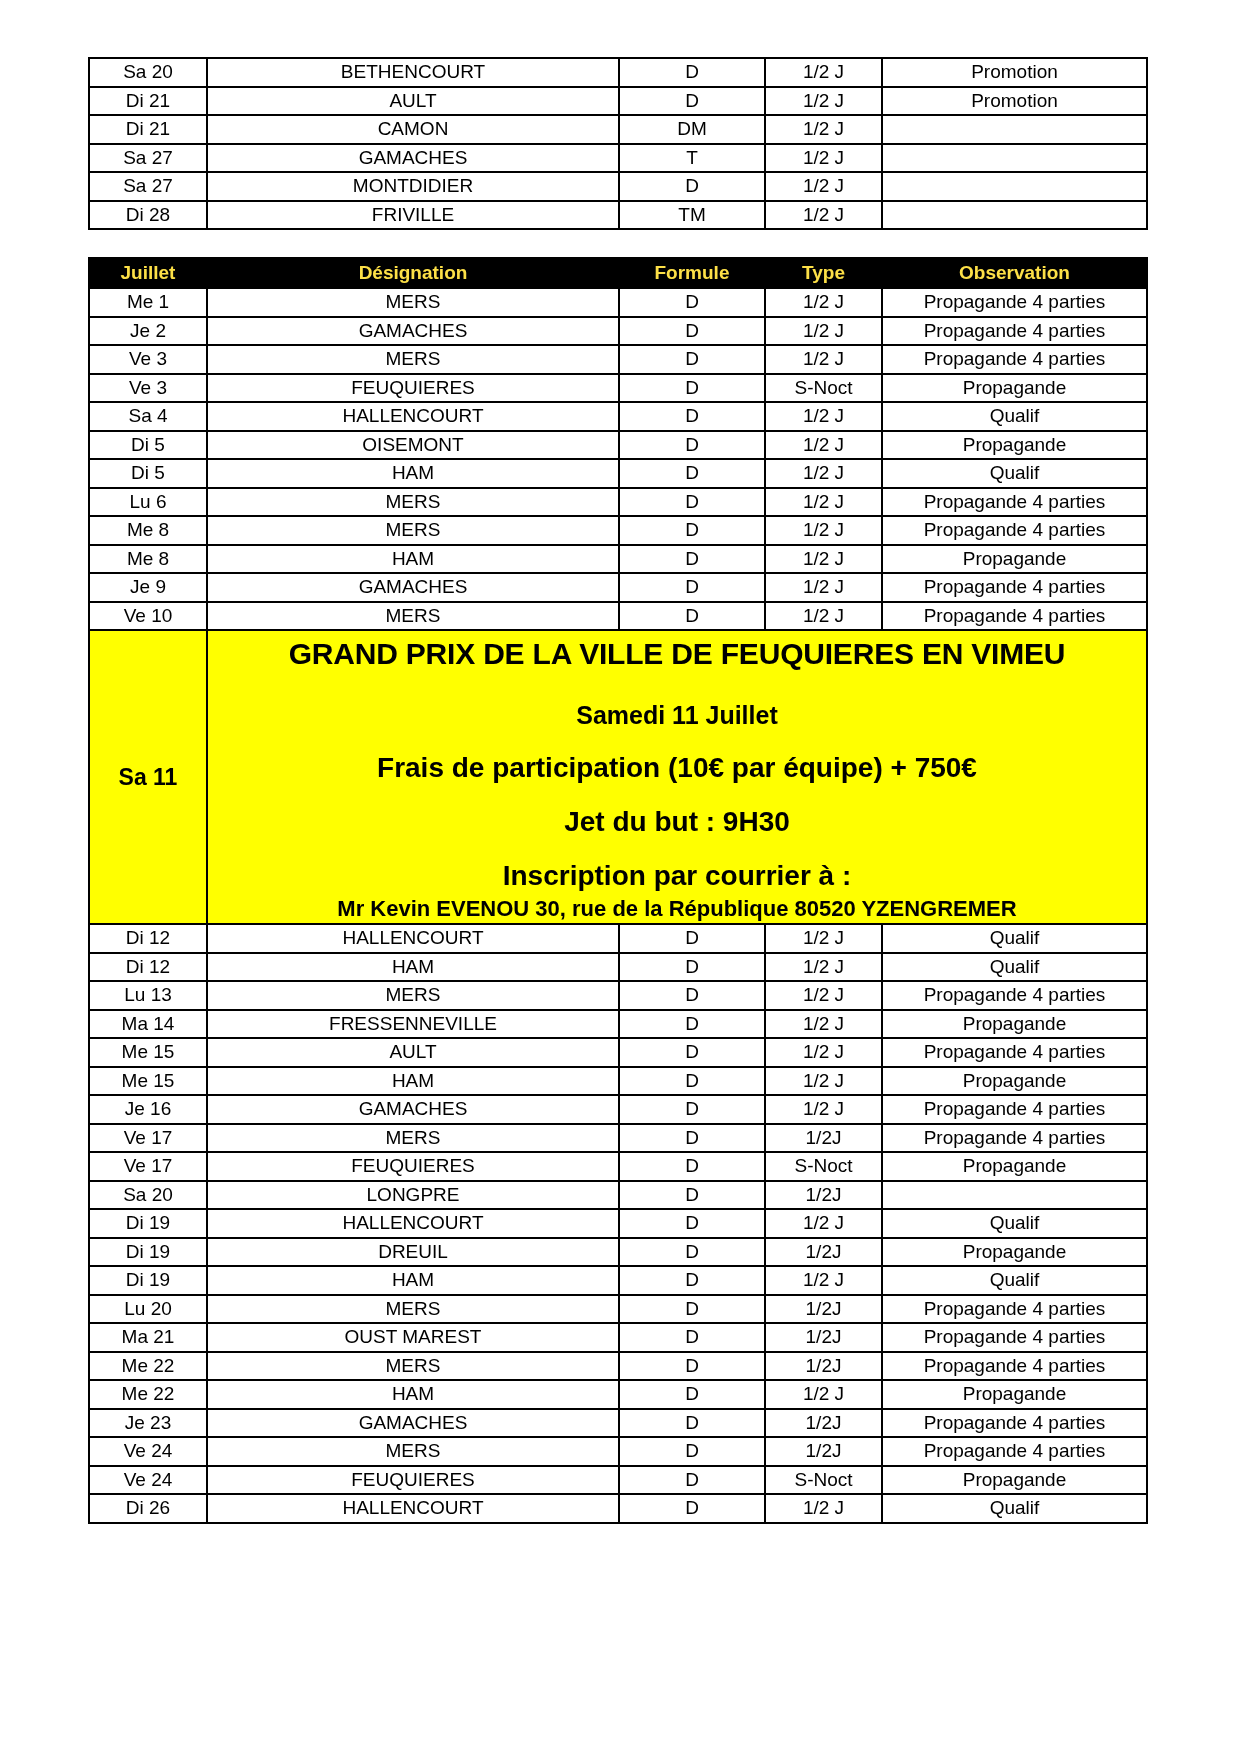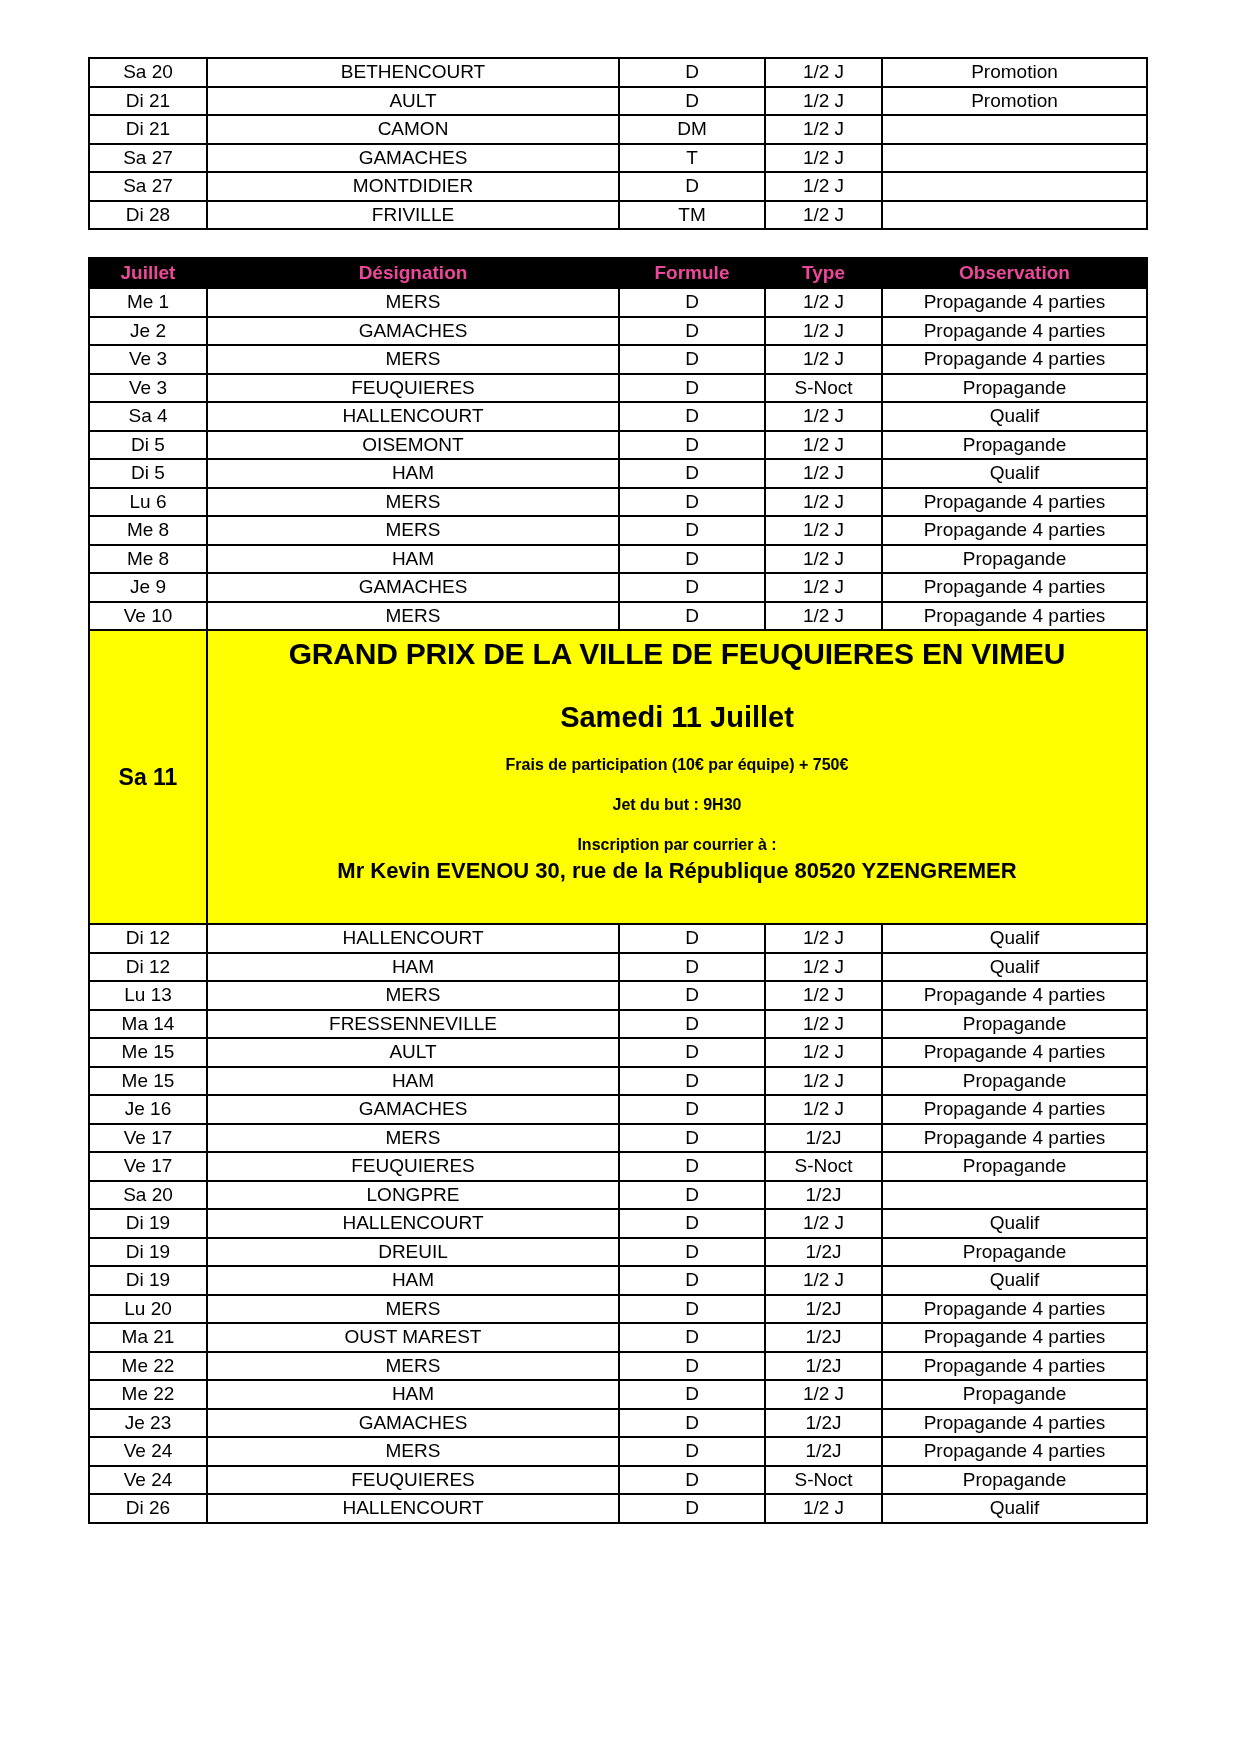--- a/index.html
+++ b/index.html
@@ -2,27 +2,27 @@
 <html><head>
   <meta charset="utf-8">
   <style>
     html, body { margin: 0; padding: 0; background: #ffffff; }
     body { width: 1240px; height: 1754px; position: relative; font-family: "Liberation Sans", sans-serif; color: #000; }
     table { border-collapse: collapse; position: absolute; left: 88px; table-layout: fixed; width: 1058px; }
     col.c1 { width: 118px; } col.c2 { width: 412px; } col.c3 { width: 146px; } col.c4 { width: 117px; } col.c5 { width: 265px; }
     td, th { border: 2px solid #000; text-align: center; vertical-align: middle; padding: 0; font-size: 19px; height: 26.5px; line-height: 26px; white-space: nowrap; overflow: hidden; }
     #table-june { top: 57px; }
     #table-july { top: 257px; }
-    th { background: #000; color: #ec4899; font-weight: bold; font-size: 19px; height: 28px; border-color: #000; }
+    th { background: #000; color: #fde047; font-weight: bold; font-size: 19px; height: 28px; border-color: #000; }
     .highlight td { background: #ffff00; }
     .gp-date { font-weight: bold; font-size: 23px; }
     .gp-body { height: 292px; padding: 0; line-height: normal; white-space: normal; vertical-align: top; margin-top: 32px; }
     .gp-title { font-weight: bold; font-size: 30px; margin-top: 6px; letter-spacing: -0.2px; }
-    .gp-sub { font-weight: bold; font-size: 29px; margin-top: 30px; }
-    .gp-line { font-weight: bold; font-size: 16px; margin-top: 22px; }
+    .gp-sub { font-weight: bold; font-size: 25px; margin-top: 30px; }
+    .gp-line { font-weight: bold; font-size: 28px; margin-top: 22px; }
     .gp-line2 { font-weight: bold; font-size: 22px; margin-top: 4px; }
   </style>
 </head>
 <body>
 
 <table id="table-june">
   <colgroup>
       <col class="c1">
       <col class="c2">
       <col class="c3">

